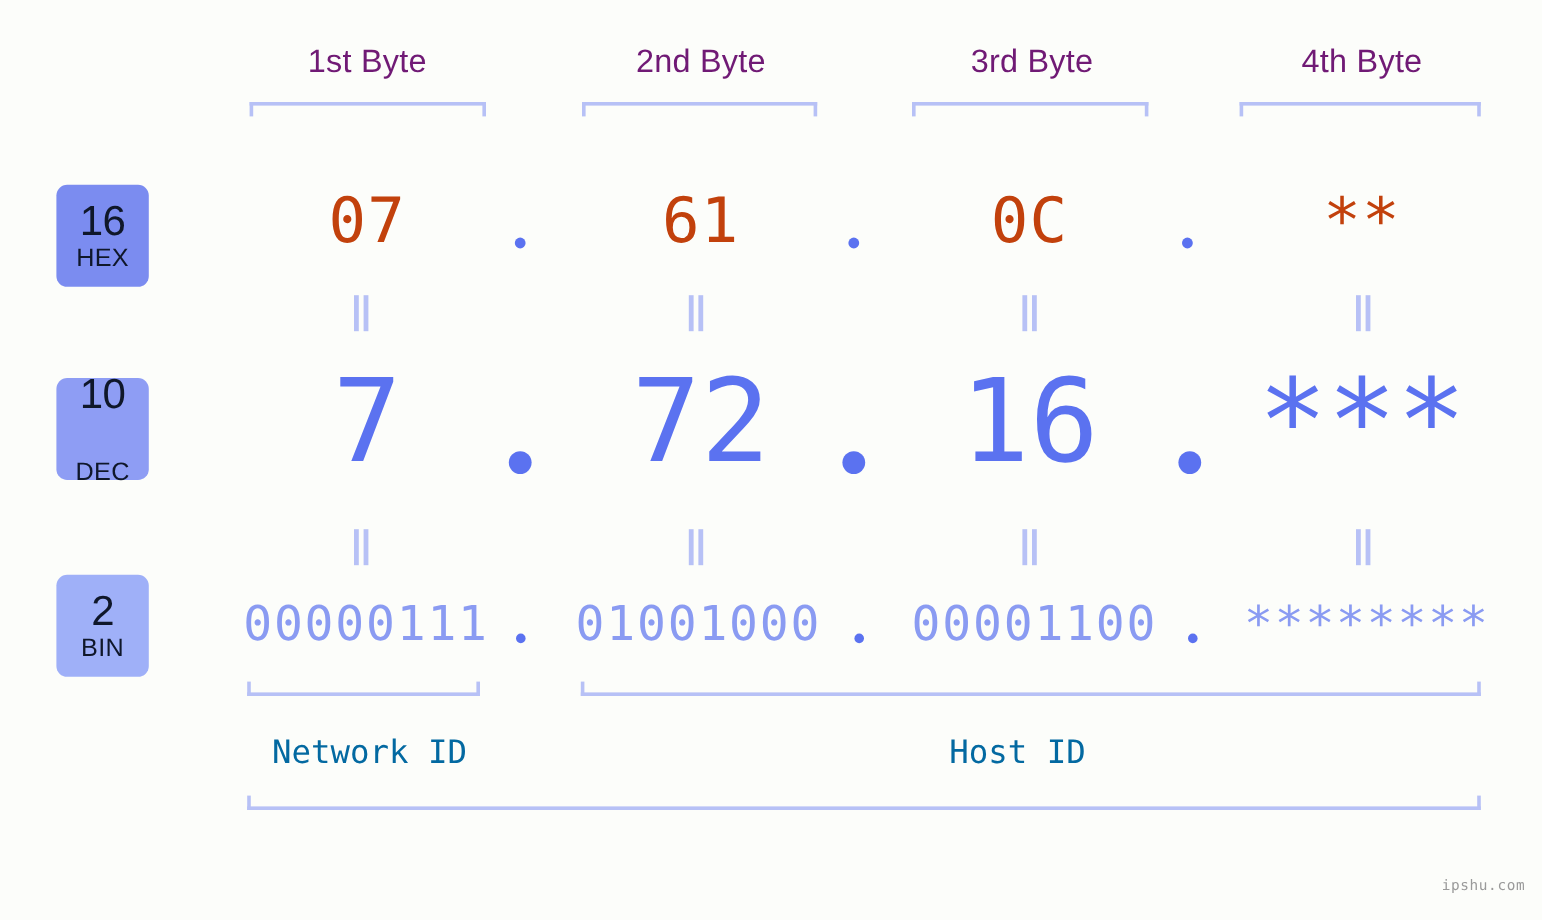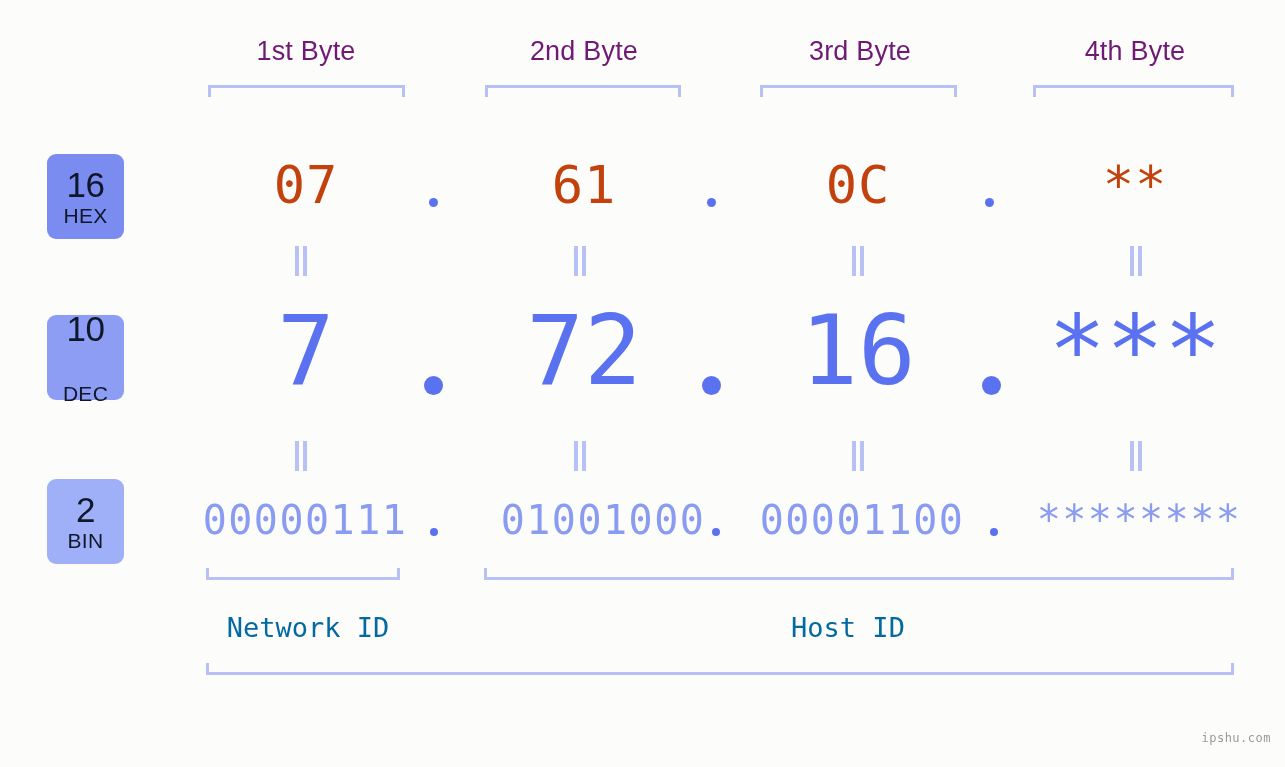--- a/index.html
+++ b/index.html
@@ -207,21 +207,21 @@
   <div class="eqbar" style="left:851px; top:441px;"></div>
   <div class="eqbar" style="left:1129px; top:441px;"></div>
 
   <div class="badge" style="top:479px; background:#9fb0f8;">
     <span class="b-num">2</span>
     <span class="b-lab">BIN</span>
   </div>
   <div class="row-bin">
     <div class="val" style="left:185px; top:497px; width:240px;">00000111</div>
     <div class="dot dot-bin" style="left:430px; top:528px;"></div>
-    <div class="val" style="left:483px; top:497px; width:240px;">01001000</div>
+    <div class="val" style="left:462px; top:497px; width:240px;">01001000</div>
     <div class="dot dot-bin" style="left:712px; top:528px;"></div>
     <div class="val" style="left:742px; top:497px; width:240px;">00001100</div>
     <div class="dot dot-bin" style="left:990px; top:528px;"></div>
     <div class="val" style="left:1019px; top:497px; width:240px;">********</div>
   </div>
 
   <div class="bracket-bottom" style="left:206px; top:568px; width:194px;"></div>
   <div class="bracket-bottom" style="left:484px; top:568px; width:750px;"></div>
 
   <div class="id-label" style="left:203px; top:612px; width:210px;">Network ID</div>

